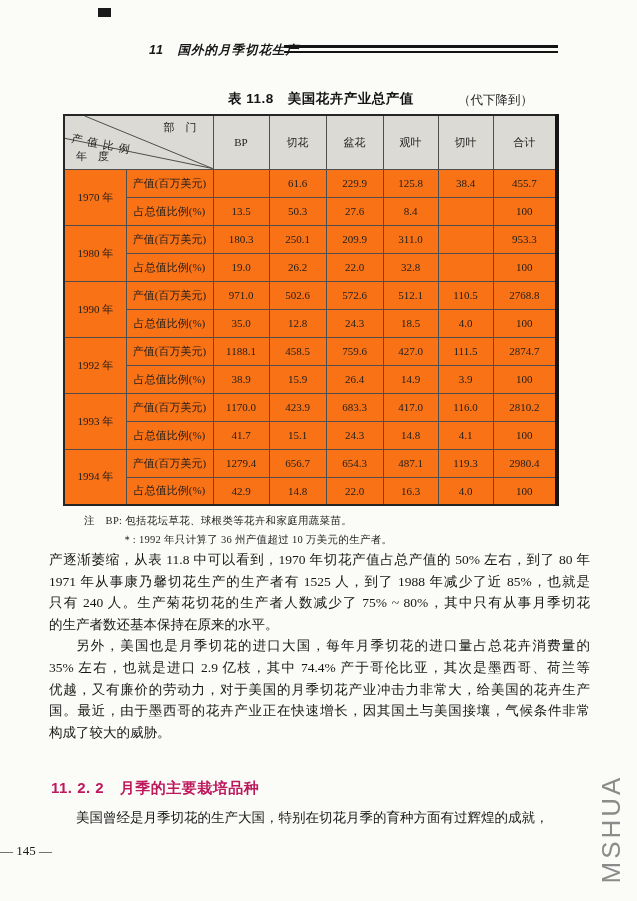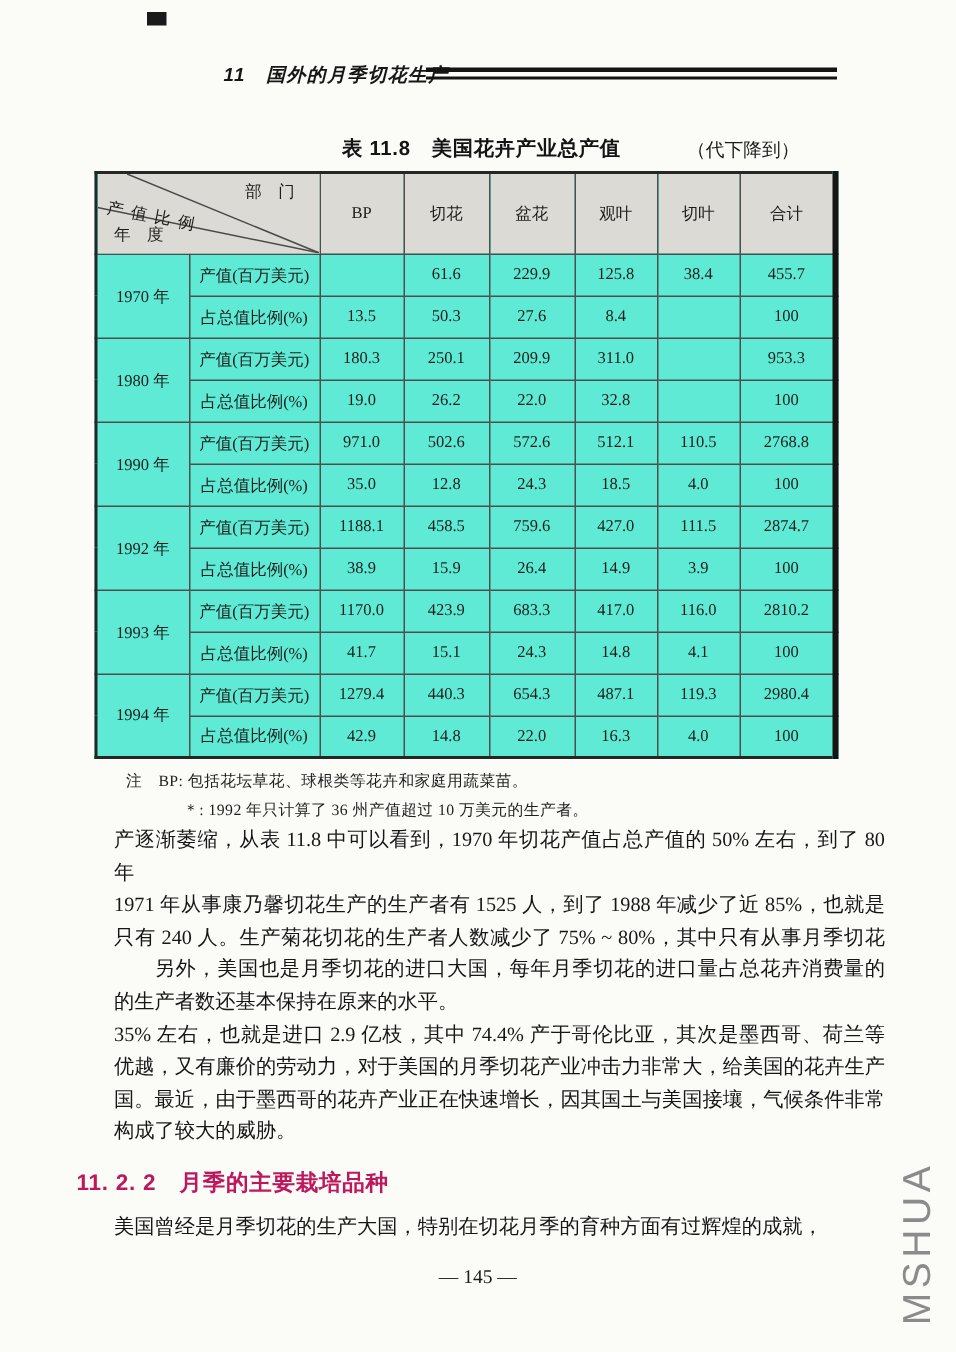--- a/index.html
+++ b/index.html
@@ -31,21 +31,21 @@
     font-size:13.5px; font-weight:bold; color:#141414; letter-spacing:.5px;text-align:right;
   }
   .table-unit {
     position:absolute; left:458px; top:92px;
     font-size:12.5px; color:#1c1c1c;
   }
 
   table.main {
     position:absolute; left:63px; top:114px; width:493px;
     border-collapse:collapse; table-layout:fixed;
-    background:#5eead4;
+    background:#f97316;
     border:2px solid #262626; border-right:4px solid #151515;
   }
   table.main td, table.main th {
     border:1px solid #4e4e4e;
     font-size:11px; font-weight:normal;
     text-align:center; vertical-align:middle;
     height:28px; padding:0; overflow:hidden; color:#1d1d1d;
   }
   table.main thead th { height:54px; background:#dbdad4; }
   td.metric { text-align:left; padding-left:9px; }
@@ -58,36 +58,36 @@
   .c-bot { position:absolute; bottom:5px; left:11px; font-size:11px; }
 
   .note { position:absolute; font-size:10.5px; color:#1e1e1e; letter-spacing:.3px;text-align:right; }
   .note1 { left:84px; top:514px; }
   .note2 { left:122px; top:533px; }
 
   .body-text {
     position:absolute; left:49px; top:549px; width:541px;
     font-size:13.5px; line-height:21.6px; color:#161616;
   }
-  .body-text .line { text-align:justify; text-align-last:justify;margin-left:27px; }
+  .body-text .line { text-align:justify; text-align-last:justify; }
   .body-text .line.short { text-align-last:left; }
   .body-text .line.indent { text-indent:2em; }
 
   .section-heading {
     position:absolute; left:51px; top:779px;
     font-family:"Liberation Sans","DejaVu Sans",sans-serif;
     font-size:15px; font-weight:bold; color:#be185d; letter-spacing:.5px;
   }
   .para3 {
     position:absolute; left:49px; top:807px; width:541px;
     font-size:13.5px; line-height:21.6px; text-indent:2em; color:#161616;
   }
   .footer {
     position:absolute; left:0; top:843px; width:637px;
-    text-align:center; font-size:13px; color:#1a1a1a;
+    text-align:left; font-size:13px; color:#1a1a1a;
   }
   .watermark {
     position:absolute; left:546px; top:812px; width:130px; height:34px;
     transform:rotate(-90deg); transform-origin:center center;
     font-family:"Liberation Sans","DejaVu Sans",sans-serif;
     font-size:26px; color:#8b8b8b; letter-spacing:3px;
     text-align:center; line-height:34px;
   }
 </style>
 </head>
@@ -224,21 +224,21 @@
         <td class="num">15.1</td>
         <td class="num">24.3</td>
         <td class="num">14.8</td>
         <td class="num">4.1</td>
         <td class="num">100</td>
       </tr>
       <tr>
         <td rowspan="2" class="year">1994 年</td>
         <td class="metric">产值(百万美元)</td>
         <td class="num">1279.4</td>
-        <td class="num">440.3</td>
+        <td class="num">656.7</td>
         <td class="num">654.3</td>
         <td class="num">487.1</td>
         <td class="num">119.3</td>
         <td class="num">2980.4</td>
       </tr>
       <tr>
         <td class="metric">占总值比例(%)</td>
         <td class="num">42.9</td>
         <td class="num">14.8</td>
         <td class="num">22.0</td>
@@ -249,22 +249,22 @@
     </tbody>
 </table>
 
 <div class="note note1">注　BP: 包括花坛草花、球根类等花卉和家庭用蔬菜苗。</div>
 <div class="note note2">＊: 1992 年只计算了 36 州产值超过 10 万美元的生产者。</div>
 
 <div class="body-text" id="body-text">
     <div class="line">产逐渐萎缩，从表 11.8 中可以看到，1970 年切花产值占总产值的 50% 左右，到了 80 年</div>
     <div class="line">1971 年从事康乃馨切花生产的生产者有 1525 人，到了 1988 年减少了近 85%，也就是</div>
     <div class="line">只有 240 人。生产菊花切花的生产者人数减少了 75% ~ 80%，其中只有从事月季切花</div>
+    <div class="line short">的生产者数还基本保持在原来的水平。</div>
     <div class="line indent">另外，美国也是月季切花的进口大国，每年月季切花的进口量占总花卉消费量的</div>
-    <div class="line short">的生产者数还基本保持在原来的水平。</div>
     <div class="line">35% 左右，也就是进口 2.9 亿枝，其中 74.4% 产于哥伦比亚，其次是墨西哥、荷兰等</div>
     <div class="line">优越，又有廉价的劳动力，对于美国的月季切花产业冲击力非常大，给美国的花卉生产</div>
     <div class="line">国。最近，由于墨西哥的花卉产业正在快速增长，因其国土与美国接壤，气候条件非常</div>
     <div class="line short">构成了较大的威胁。</div>
   </div>
 
 <div class="section-heading">11. 2. 2　月季的主要栽培品种</div>
 <div class="para3" id="para3">
     <div>美国曾经是月季切花的生产大国，特别在切花月季的育种方面有过辉煌的成就，</div>
   </div>

